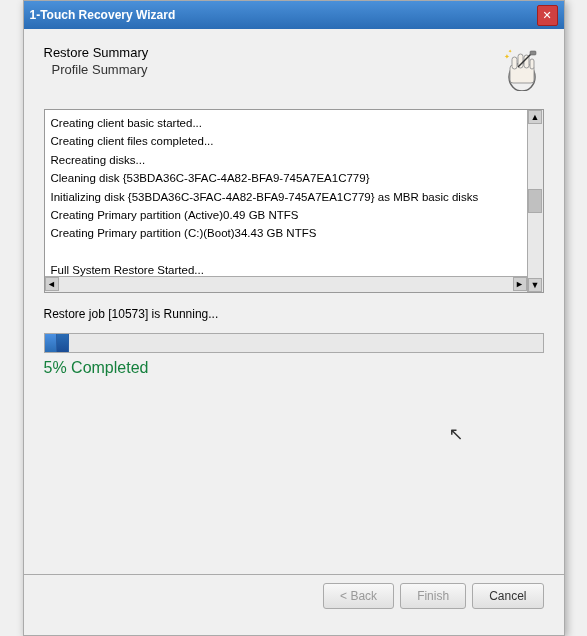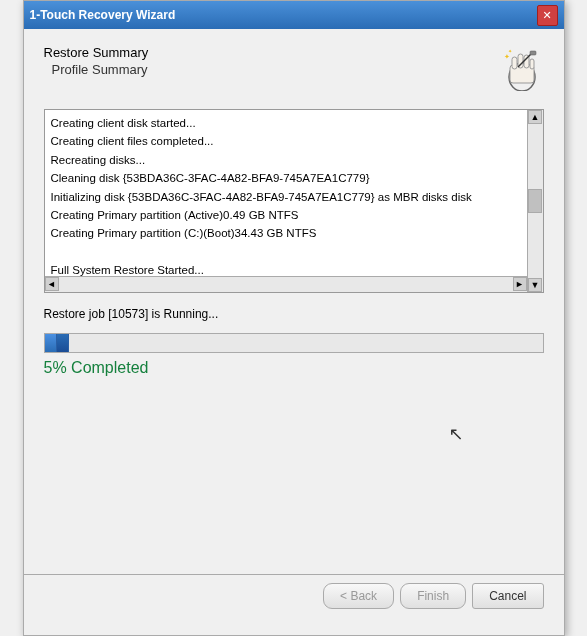--- a/index.html
+++ b/index.html
@@ -133,21 +133,20 @@
       font-size: 12px;
       border: 1px solid #aaa;
       background: linear-gradient(to bottom, #f8f8f8, #e0e0e0);
       cursor: pointer;
       border-radius: 3px;
       color: #333;
     }
     .btn:disabled {
       color: #999;
       cursor: default;
-      border-radius: 9px;
     }
     .log-scroll-wrapper {
       flex: 1;
       border: 1px solid #999;
       background: white;
       margin-bottom: 14px;
       position: relative;
       display: flex;
       flex-direction: column;
       min-height: 0;
@@ -205,25 +204,25 @@
             <text x="0" y="8" font-size="7" fill="#f0c020">✦</text>
             <text x="4" y="2" font-size="5" fill="#f0c020">✦</text>
           </g>
         </svg>
       </div>
     </div>
 
     <div class="log-scroll-wrapper">
       <div class="log-inner">
 
-      <p>Creating client disk started...</p>
+      <p>Creating client basic started...</p>
           <p>Creating client files completed...</p>
           <p>Recreating disks...</p>
           <p>Cleaning disk {53BDA36C-3FAC-4A82-BFA9-745A7EA1C779}</p>
-          <p>Initializing disk {53BDA36C-3FAC-4A82-BFA9-745A7EA1C779} as MBR disks disk</p>
+          <p>Initializing disk {53BDA36C-3FAC-4A82-BFA9-745A7EA1C779} as MBR basic disks</p>
           <p>Creating Primary partition (Active)0.49 GB NTFS</p>
           <p>Creating Primary partition (C:)(Boot)34.43 GB NTFS</p>
           <p>&nbsp;</p>
           <p>Full System Restore Started...</p>
         </div>
 
       <div style="position:absolute;right:0;top:0;width:16px;height:100%;background:#e8e8e8;border-left:1px solid #aaa;display:flex;flex-direction:column;align-items:center;justify-content:space-between;">
         <div style="width:14px;height:14px;background:#d0d0d0;border:1px solid #aaa;display:flex;align-items:center;justify-content:center;font-size:9px;">▲</div>
         <div style="width:14px;height:24px;background:#c0c0c0;border:1px solid #aaa;margin:0 1px;"></div>
         <div style="width:14px;height:14px;background:#d0d0d0;border:1px solid #aaa;display:flex;align-items:center;justify-content:center;font-size:9px;">▼</div>

